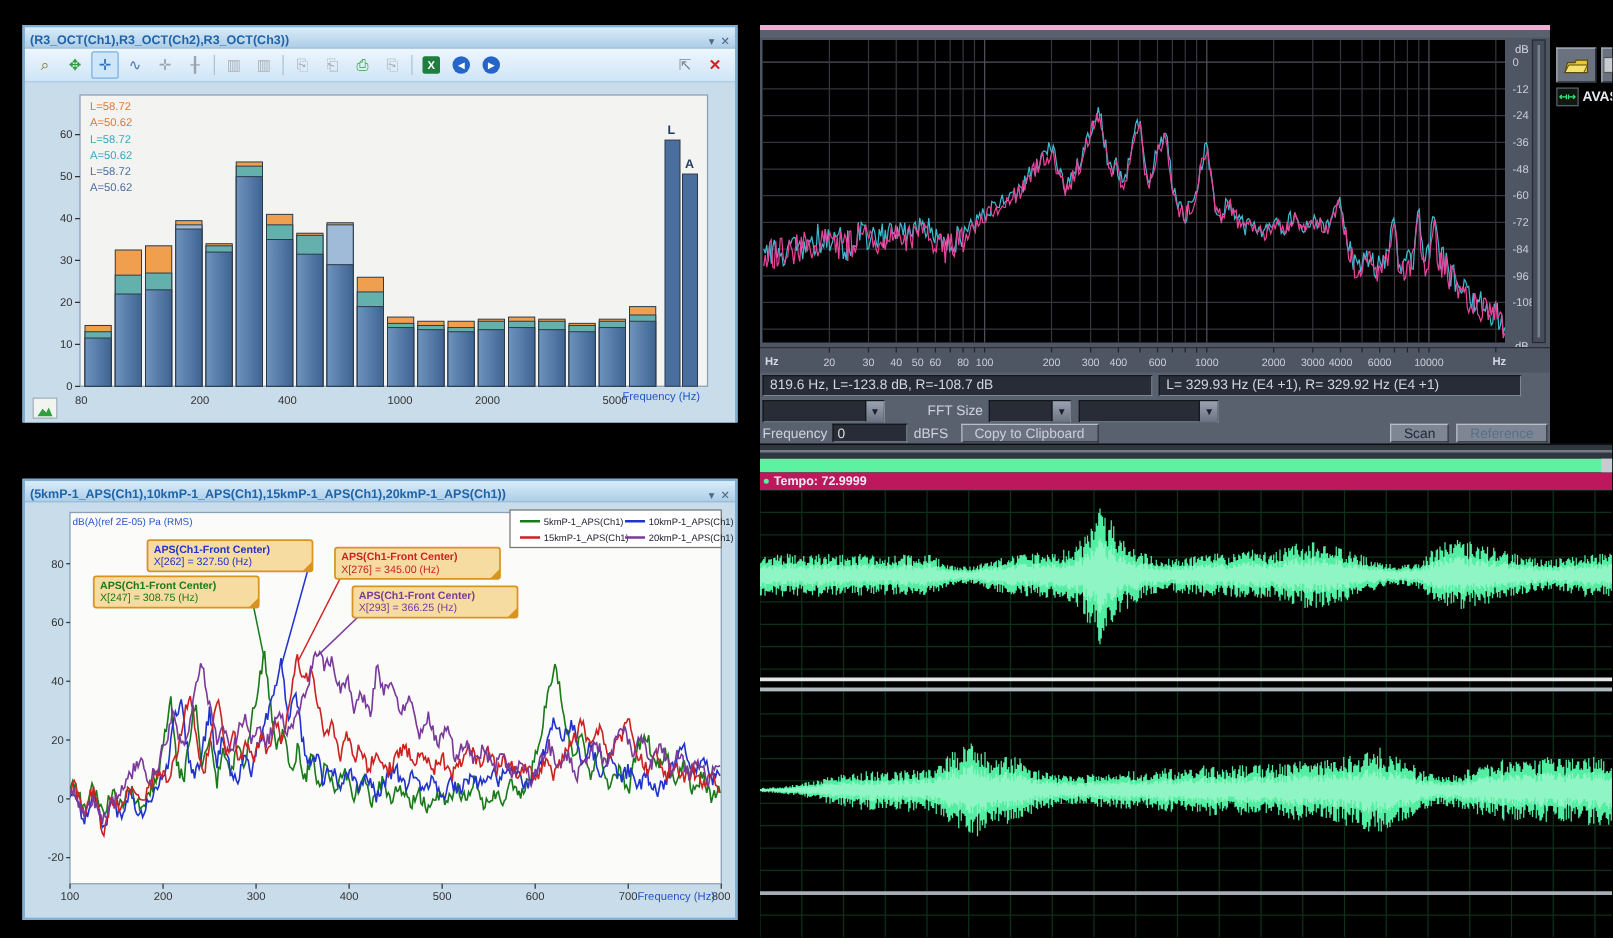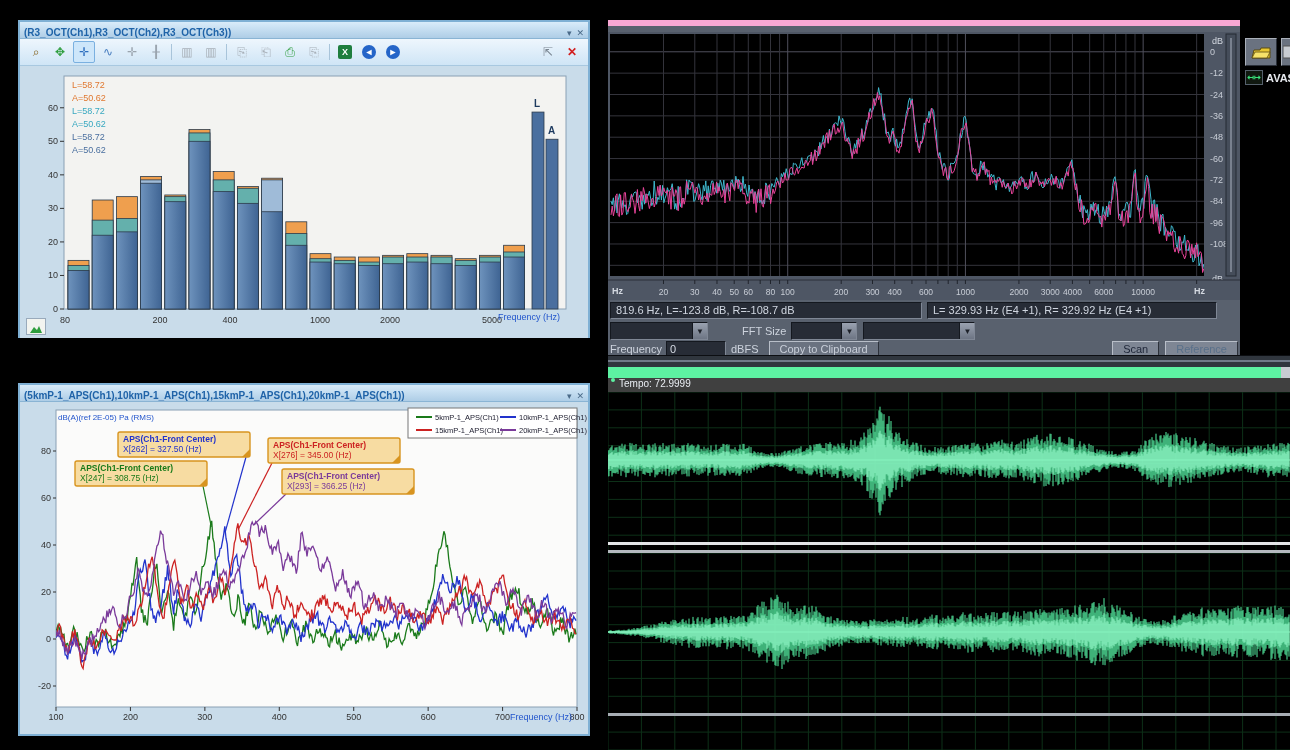--- a/index.html
+++ b/index.html
@@ -18,21 +18,21 @@
   .tbi.active{background:#cde6fa;border-color:#7ab0e0;}
   .tbi .bgchip{display:inline-flex;align-items:center;justify-content:center;width:14px;height:14px;
        font-size:9px;font-weight:bold;border-radius:2px;}
   .tbi .round{border-radius:50%;}
   .tbsep{width:1px;height:16px;background:#a8c4da;margin:0 3px;}
   .tbspring{flex:1;}
   .mountain-btn{position:absolute;width:18px;height:15px;background:#f2f4f0;border:1px solid #9ab;
        display:flex;align-items:flex-end;justify-content:center;}
   
   #fa-win{position:absolute;left:608px;top:20px;width:632px;height:333px;background:#59616e;
-          border-top:6px solid #f9a8d4;}
+          border-top:4px solid #f9a8d4;}
   .fa-row{position:absolute;display:flex;align-items:center;font-size:11px;color:#cdd3dd;}
   .fa-field{background:#272c36;border:1px solid;border-color:#14181f #7f8795 #7f8795 #14181f;
             color:#d0d6e0;font-size:11px;padding:1px 5px;height:13px;line-height:13px;white-space:nowrap;overflow:hidden;}
   .fa-combo{display:flex;align-items:stretch;background:#272c36;border:1px solid;
             border-color:#14181f #7f8795 #7f8795 #14181f;height:16px;}
   .fa-combo .val{color:#d6dbe4;font-size:11px;padding:1px 19px;flex:1;white-space:nowrap;overflow:hidden;margin-top:46px;}
   .fa-combo .arrow{width:14px;background:linear-gradient(#9aa2b0,#6d7584);color:#1c2028;font-size:8px;
             display:flex;align-items:center;justify-content:center;border-left:1px solid #14181f;}
   .fa-btn{background:#7e8694;border:1px solid;border-color:#b8bec8 #2c313a #2c313a #b8bec8;
           font-size:11px;color:#20283a;padding:1px 10px;height:15px;line-height:13px;}
@@ -45,22 +45,22 @@
   .file-item{position:absolute;display:flex;align-items:center;color:#e6e9ee;font-size:11px;font-weight:bold;white-space:nowrap;}
   .wave-chip{width:16px;height:13px;background:#101810;border:1px solid #55606c;color:#39e07a;font-size:8px;
             display:flex;align-items:center;justify-content:center;margin-right:3px;}
   
   #deck{position:absolute;left:608px;top:355px;width:682px;height:395px;background:#000;}
   #deck .bevel{position:absolute;left:0;top:0;width:682px;height:12px;background:#30363e;
                border-top:1px solid #0c0e12;border-bottom:1px solid #14171c;}
   #deck .bevel:after{content:"";position:absolute;left:0;top:4px;width:100%;height:2px;background:#707a88;}
   #deck .greenbar{position:absolute;left:0;top:12px;width:682px;height:11px;background:#5df2a2;}
   #deck .greenbar .endcap{position:absolute;right:0;top:0;width:9px;height:11px;background:#c8ccd2;}
-  #deck .tempobar{position:absolute;left:0;top:23px;width:682px;height:14px;background:#404040;
-        border-bottom:1px solid #23272e;display:flex;font-size:10px;color:#e8ecf2;}
+  #deck .tempobar{position:absolute;left:0;top:23px;width:682px;height:14px;background:#be185d;
+        border-bottom:1px solid #23272e;display:flex;align-items:center;font-size:10px;color:#e8ecf2;font-weight:bold;}
   #deck .tempobar .dot{width:4px;height:4px;border-radius:50%;background:#5df2a2;margin:0 4px 0 3px;}
 </style>
 </head>
 <body>
 
 <div id="stage">
 
   <div class="awin" style="left:18px;top:20px;width:572px;height:318px;">
     <div class="tbar">
       <span class="ttl">(R3_OCT(Ch1),R3_OCT(Ch2),R3_OCT(Ch3))</span>

